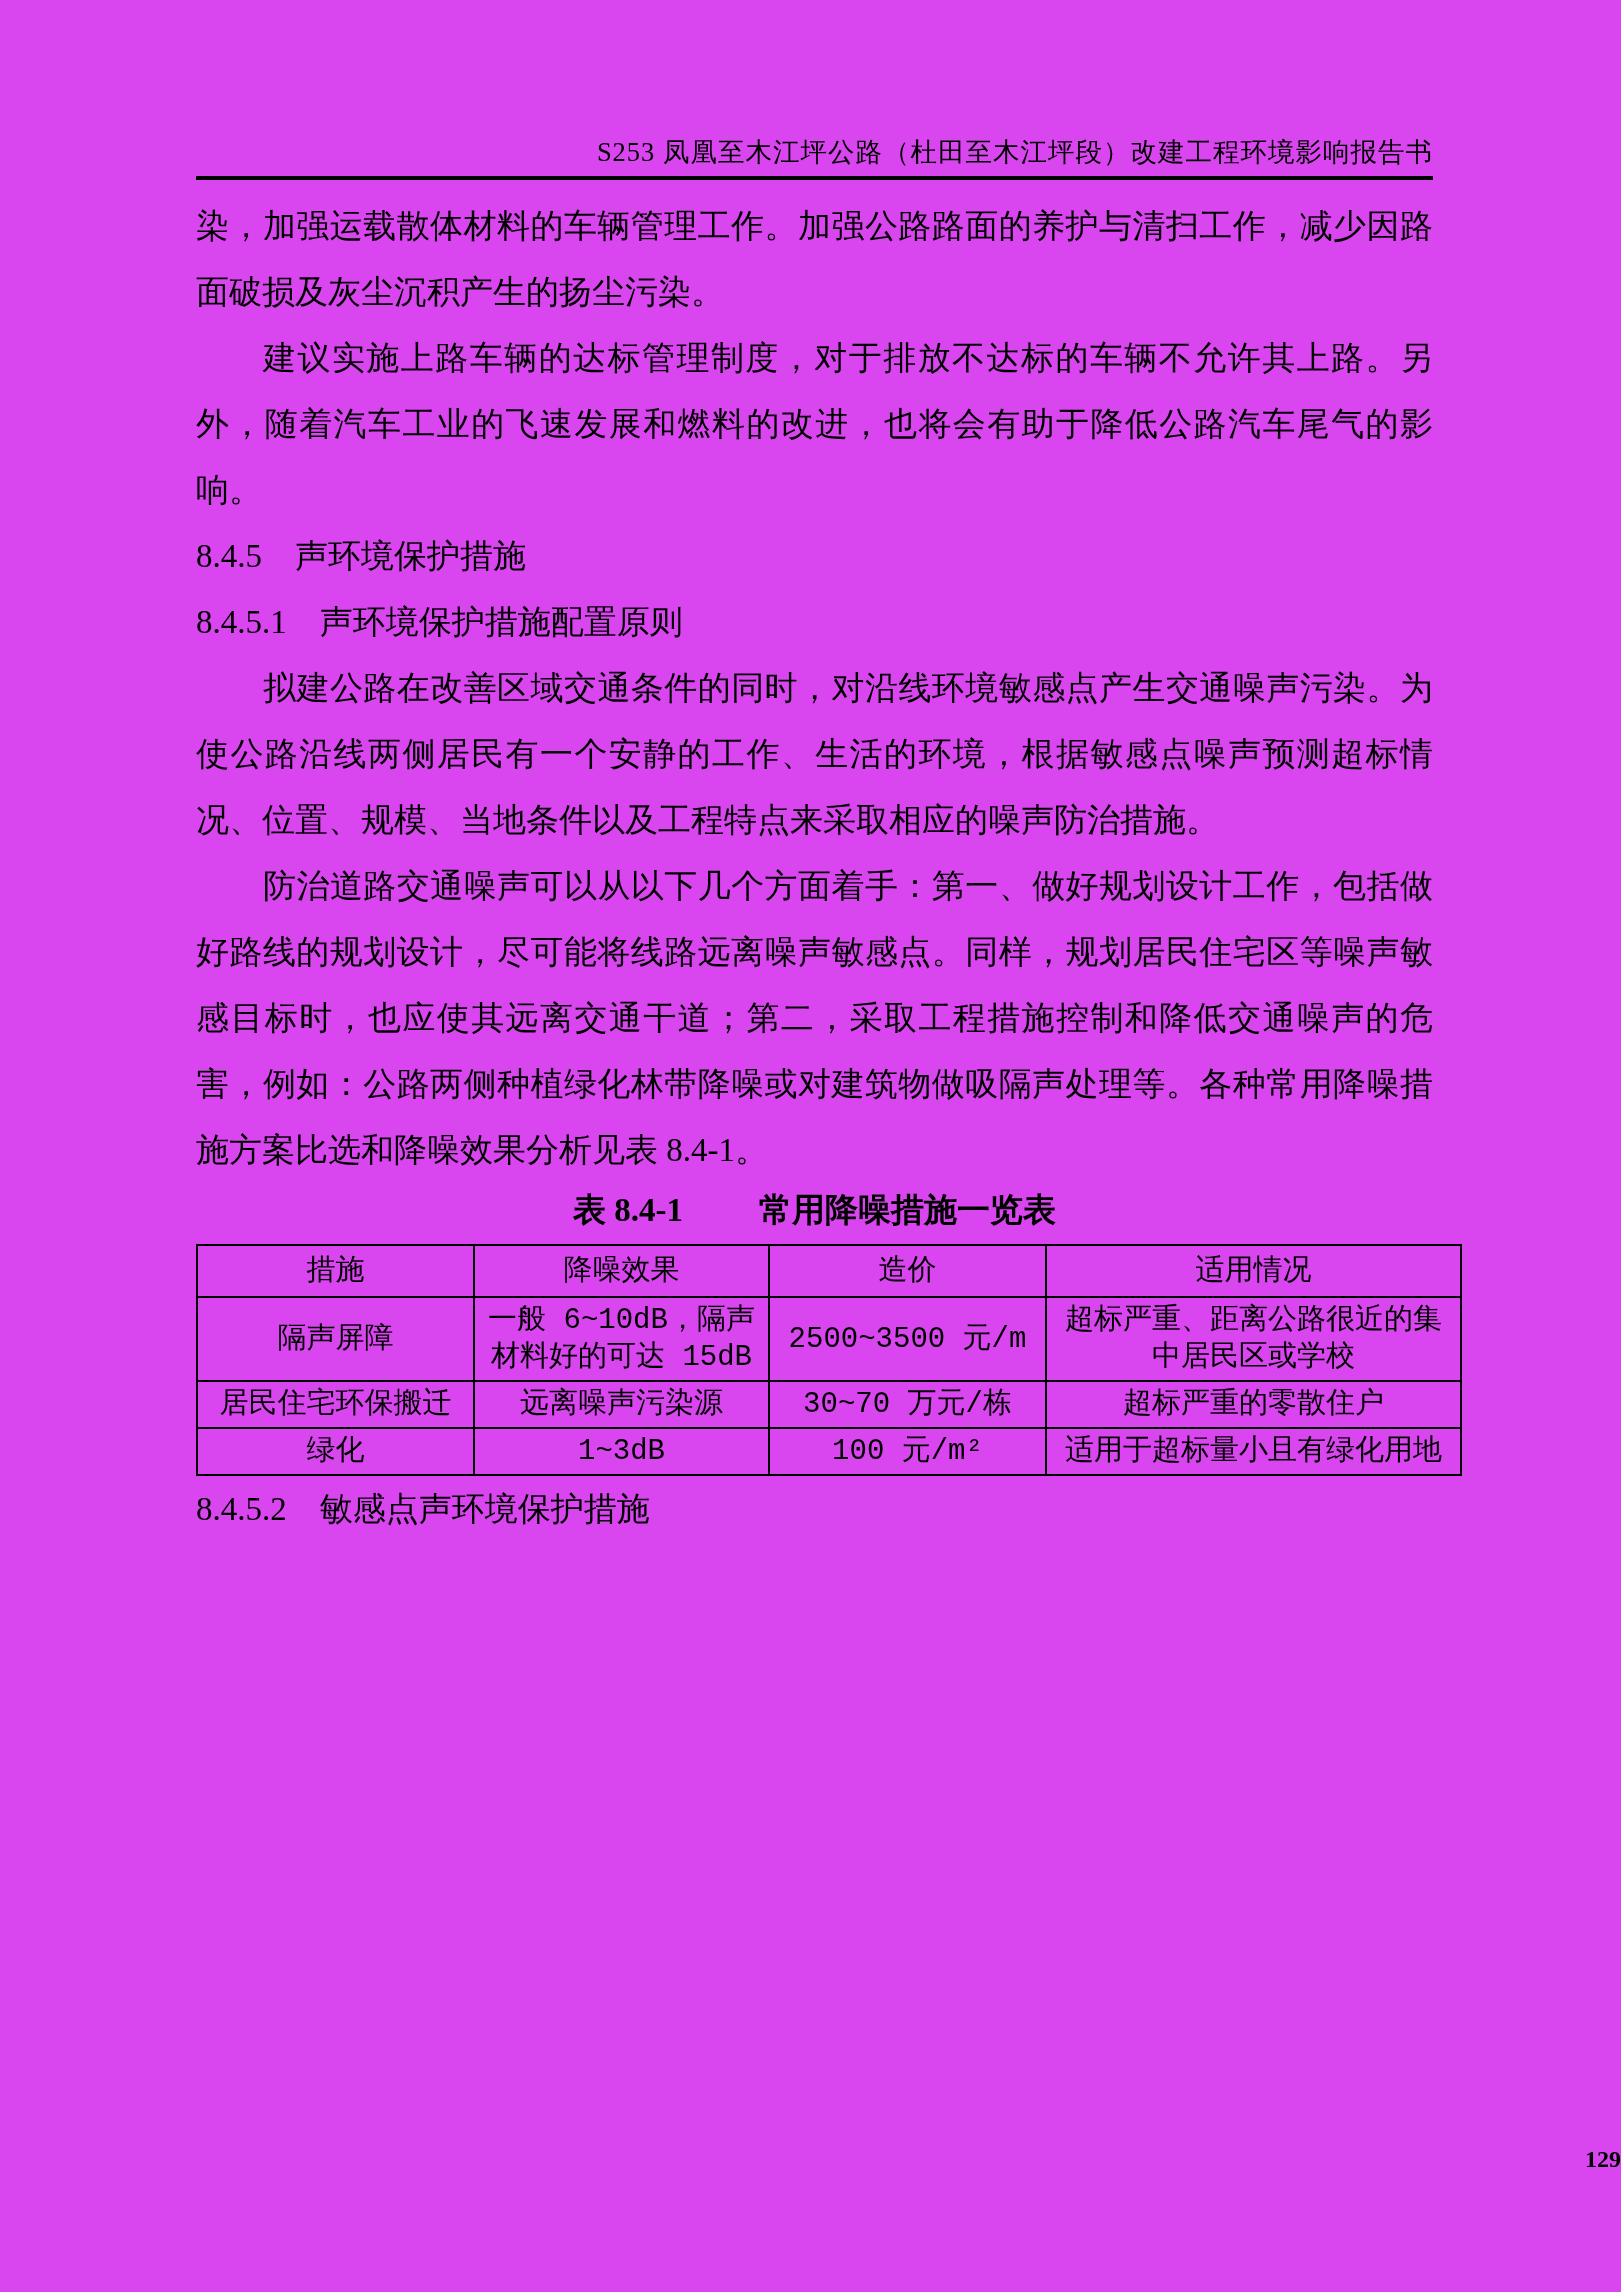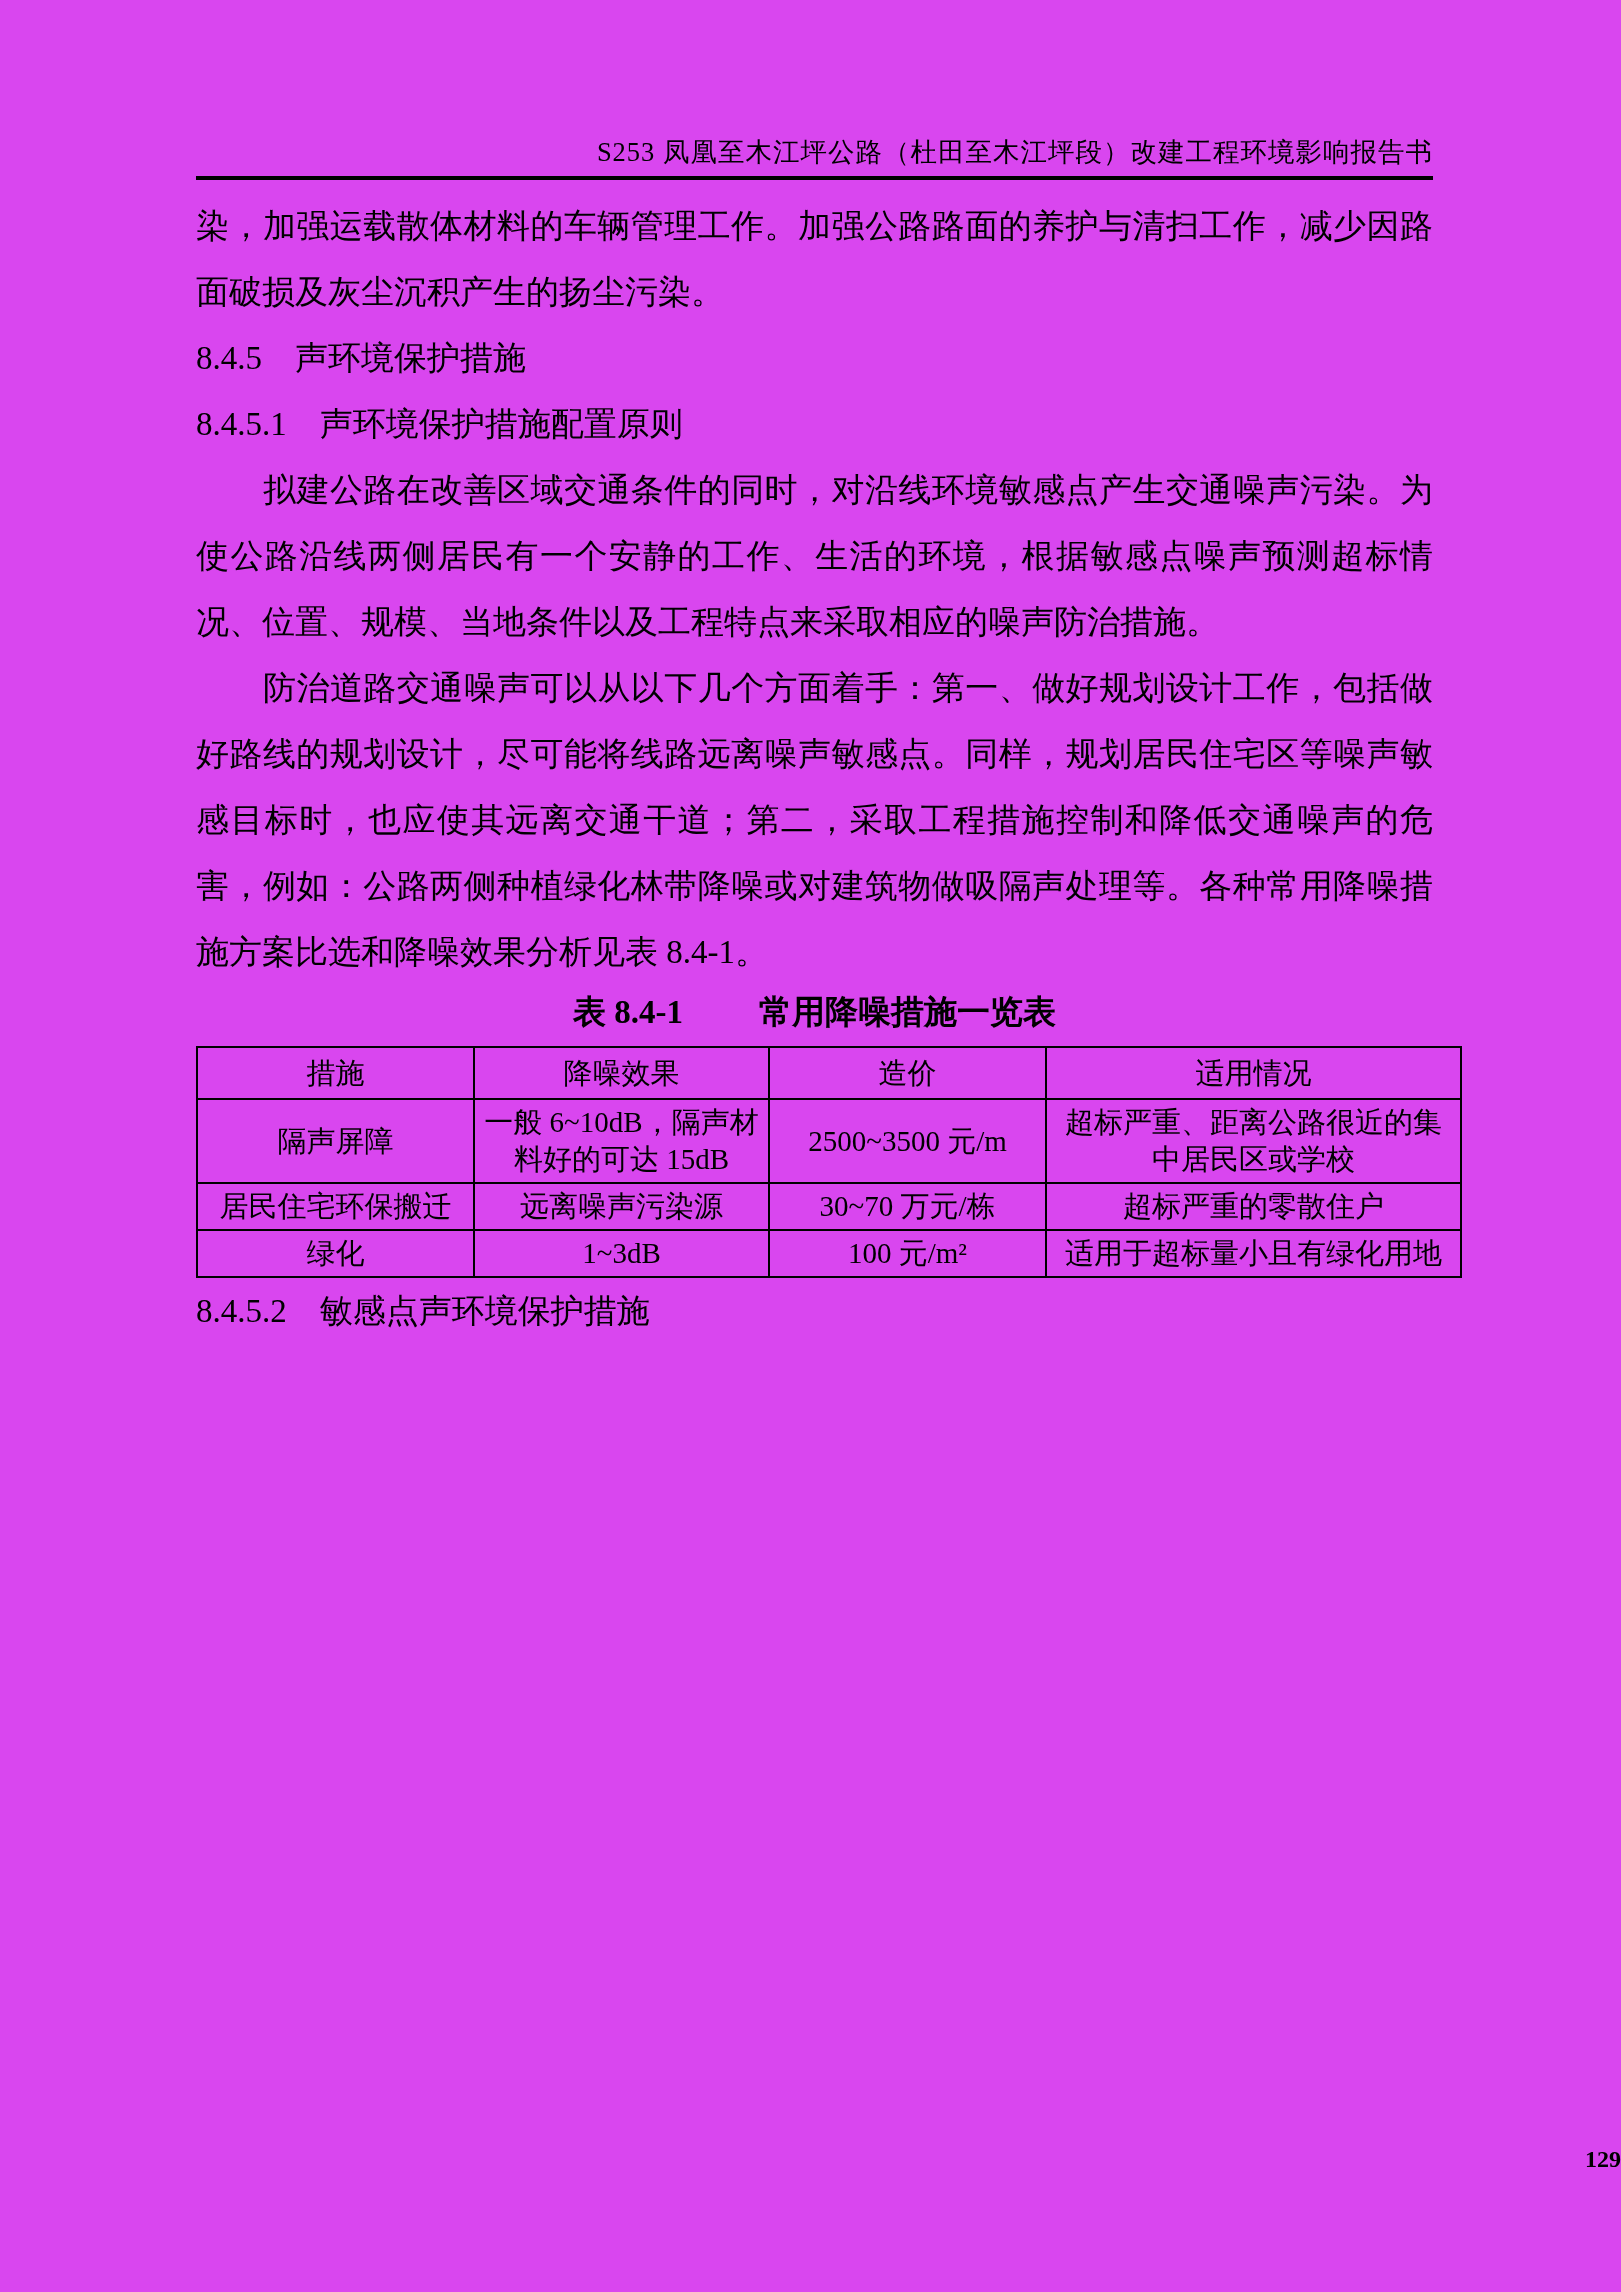--- a/index.html
+++ b/index.html
@@ -37,20 +37,21 @@
     font-size:33px; font-weight:bold;
     line-height:55px;
     height:55px;
   }
 
   table.noise-table {
     border-collapse:collapse;
     table-layout:fixed;
     width:1264px;
     margin:5.9px auto 0 auto;
+    font-family:Liberation Mono, monospace;
   }
   table.noise-table th, table.noise-table td {
     border:2px solid #000;
     border-top-width:2.9px;
     border-bottom-width:2.9px;
     text-align:center;
     vertical-align:middle;
     font-size:29px;
     line-height:37px;
     font-weight:normal;
@@ -72,20 +73,21 @@
 <div class="page">
   <div class="content">
 
     <div class="header-title">S253 凤凰至木江坪公路（杜田至木江坪段）改建工程环境影响报告书</div>
     <div class="header-rule"></div>
 
     <div class="doc-body">
 
       <p class="para">染，加强运载散体材料的车辆管理工作。加强公路路面的养护与清扫工作，减少因路面破损及灰尘沉积产生的扬尘污染。</p>
 
+      <p class="para indent">建议实施上路车辆的达标管理制度，对于排放不达标的车辆不允许其上路。另外，随着汽车工业的飞速发展和燃料的改进，也将会有助于降低公路汽车尾气的影响。</p>
 
       <p class="heading"><span class="h-num">8.4.5</span><span class="h-title">声环境保护措施</span></p>
 
       <p class="heading"><span class="h-num">8.4.5.1</span><span class="h-title">声环境保护措施配置原则</span></p>
 
       <p class="para indent">拟建公路在改善区域交通条件的同时，对沿线环境敏感点产生交通噪声污染。为使公路沿线两侧居民有一个安静的工作、生活的环境，根据敏感点噪声预测超标情况、位置、规模、当地条件以及工程特点来采取相应的噪声防治措施。</p>
 
       <p class="para indent">防治道路交通噪声可以从以下几个方面着手：第一、做好规划设计工作，包括做好路线的规划设计，尽可能将线路远离噪声敏感点。同样，规划居民住宅区等噪声敏感目标时，也应使其远离交通干道；第二，采取工程措施控制和降低交通噪声的危害，例如：公路两侧种植绿化林带降噪或对建筑物做吸隔声处理等。各种常用降噪措施方案比选和降噪效果分析见表 8.4-1。</p>
 
       <div class="table-caption">

